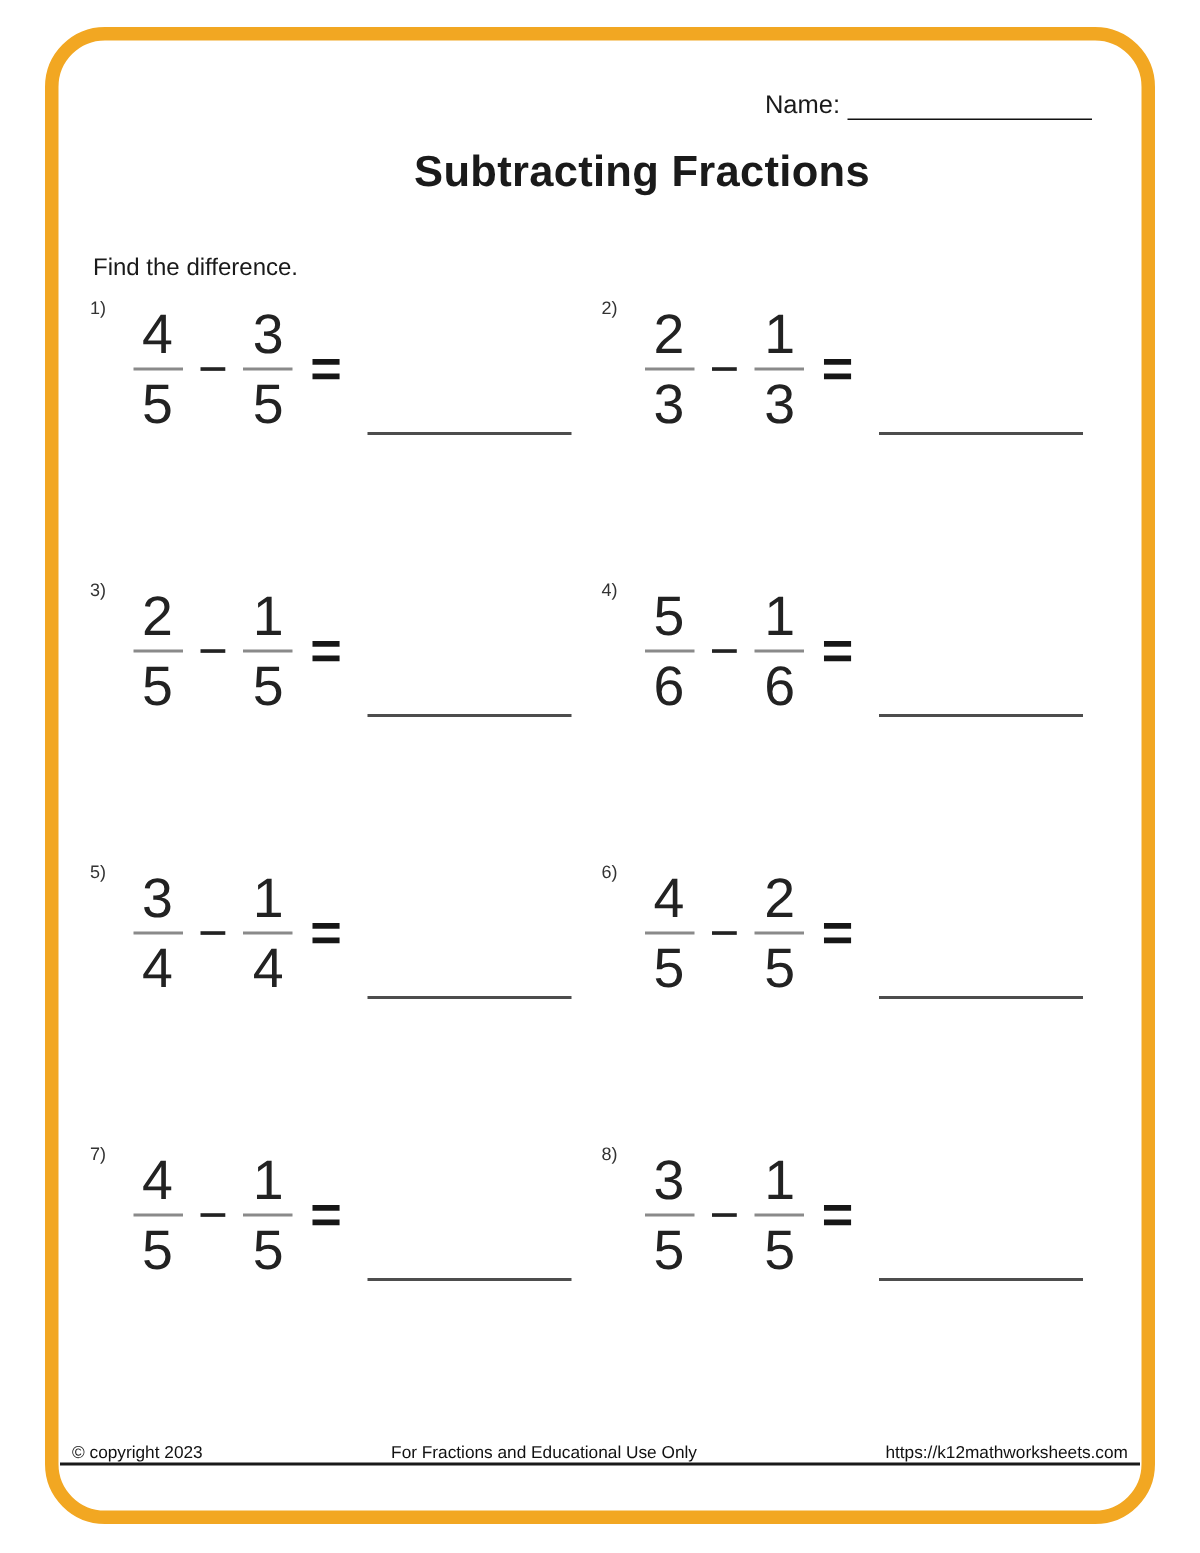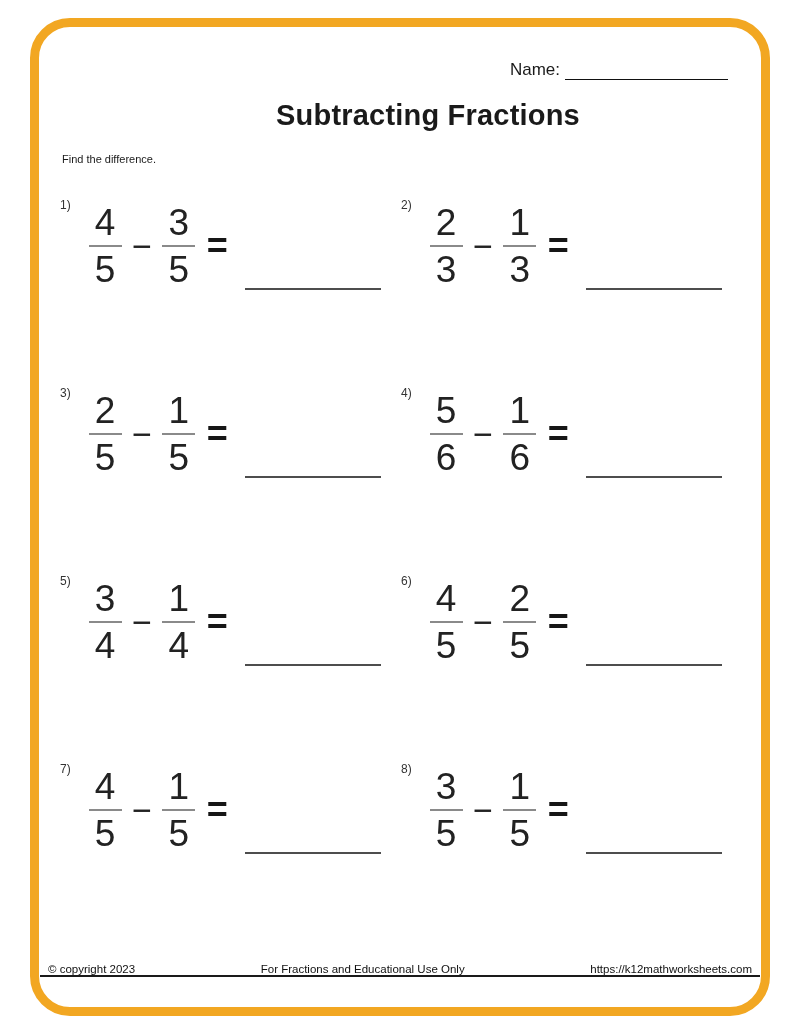--- a/index.html
+++ b/index.html
@@ -52,23 +52,23 @@
     width: 100%;
     text-align: center;
     font-size: 29px;
     font-weight: bold;
     letter-spacing: 0.2px;
     margin-left: 28px;
   }
   
   .instruction {
     position: absolute;
-    top: 126px;
+    top: 143px;
     left: 23px;
-    font-size: 11px;
+    font-size: 16px;
   }
   
   .problems {
     position: absolute;
     left: 21px;
     top: 169px;
     display: grid;
     grid-template-columns: 341px 341px;
     grid-auto-rows: 188px;
   }

